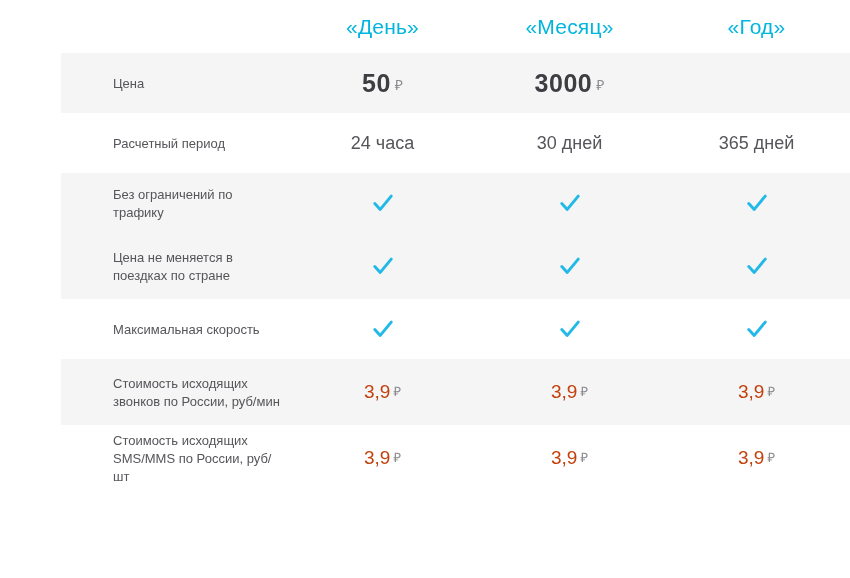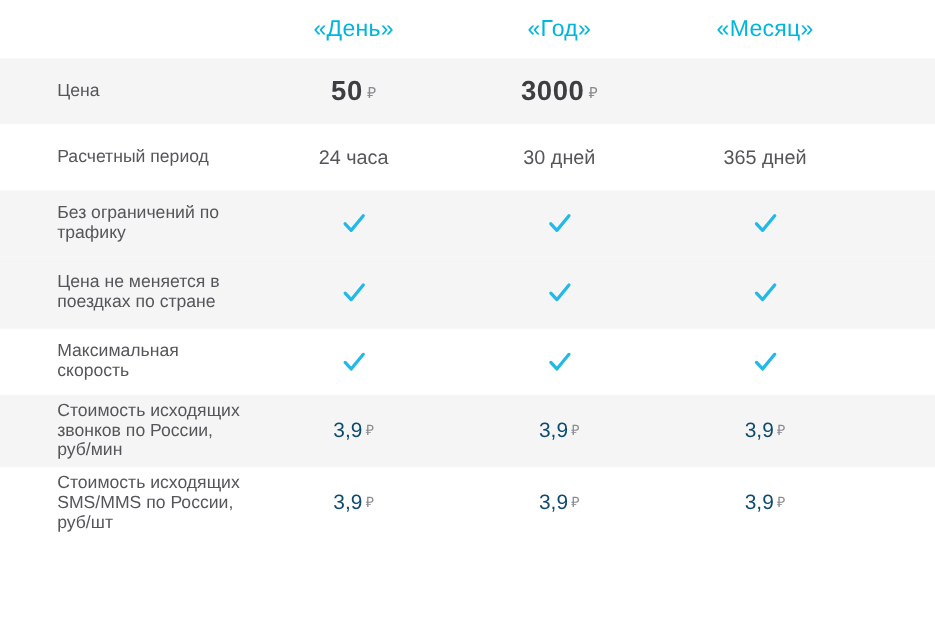--- a/index.html
+++ b/index.html
@@ -13,20 +13,21 @@
     font-family: "Liberation Sans", sans-serif;
     color: #4a4a4a;
     overflow: hidden;
   }
   .tariff-table {
     width: 850px;
     height: 578px;
     box-sizing: border-box;
     display: flex;
     flex-direction: column;
+    align-items: flex-end;
   }
   .header-row {
     display: flex;
     height: 53px;
     align-items: center;
     background: #ffffff;
   }
   .col-label {
     width: 228px;
     flex: 0 0 228px;
@@ -52,21 +53,21 @@
     min-height: 60px;
     box-sizing: border-box;
   }
   .row.shaded {
     background: #f5f5f5;
   }
   .row.plain {
     background: #ffffff;
   }
   .feature-name {
-    font-size: 16px;
+    font-size: 13px;
     color: #55555a;
     line-height: 17px;
   }
   .cell-value {
     font-size: 18px;
     color: #55555a;
     text-align: center;
   }
   .price-main {
     font-size: 25px;
@@ -78,21 +79,21 @@
   .rub {
     font-size: 14px;
     font-weight: normal;
     color: #8a8a8f;
     margin-left: 4px;
     position: relative;
     top: -2px;
   }
   .rate-main {
     font-size: 19px;
-    color: #0c4a6e;
+    color: #c2410c;
   }
   .rate-rub {
     font-size: 13px;
     color: #8a8a8f;
     margin-left: 3px;
     position: relative;
     top: -2px;
   }
   .check {
     display: inline-block;
@@ -112,24 +113,24 @@
 <body>
 
 <div class="tariff-table">
 
   <div class="header-row">
     <div class="col-label"></div>
     <div class="col-plan">
       <span class="plan-title">«День»</span>
     </div>
     <div class="col-plan">
-      <span class="plan-title">«Год»</span>
+      <span class="plan-title">«Месяц»</span>
     </div>
     <div class="col-plan">
-      <span class="plan-title">«Месяц»</span>
+      <span class="plan-title">«Год»</span>
     </div>
   </div>
 
   <div id="rows-container">
       <div class="row shaded">
         <div class="col-label"><span class="feature-name">Цена</span></div>
         <div class="col-plan"><span class="price-main">50</span><span class="rub">₽</span></div>
         <div class="col-plan"><span class="price-main">3000</span><span class="rub">₽</span></div>
       </div>
       <div class="row plain">

